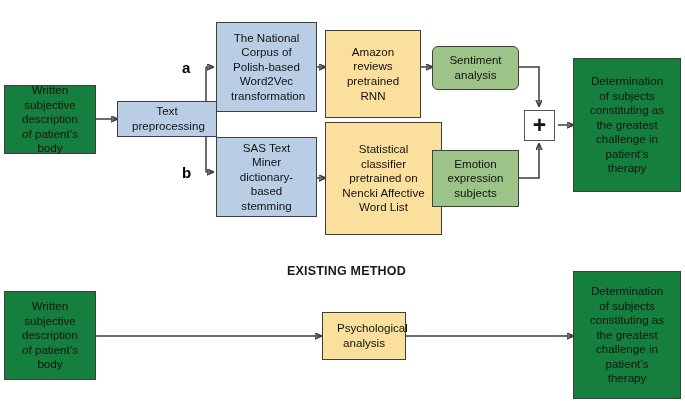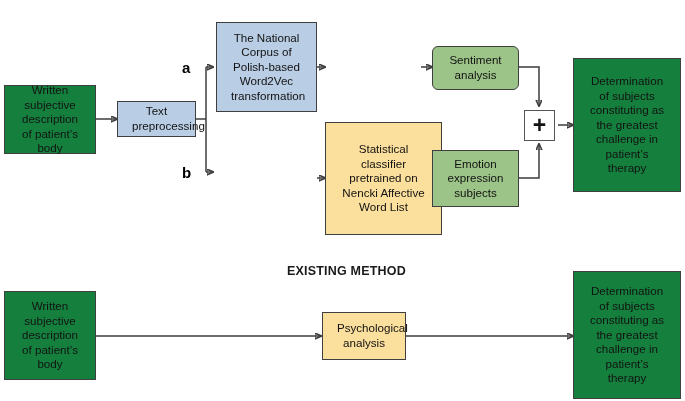--- a/index.html
+++ b/index.html
@@ -111,37 +111,43 @@
     <line x1="558" y1="125" x2="573" y2="125" marker-end="url(#arrow)"></line>
 
     <line x1="96" y1="336" x2="321" y2="336" marker-end="url(#arrow)"></line>
     <line x1="405" y1="336" x2="573" y2="336" marker-end="url(#arrow)"></line>
   </svg>
 
   <div class="node fill-cyan" style="left:4px; top:85px; width:92px; height:69px;">
     <span>Written subjective description of patient’s body</span>
   </div>
 
-  <div class="node fill-blue" style="left:117px; top:101px; width:79px; height:36px;">
+  <div class="node fill-blue" style="left:117px; top:101px; width:100px; height:36px;">
     <span>Text preprocessing</span>
   </div>
 
   <div class="branch-label" style="left:182px; top:60px;">a</div>
 
   <div class="branch-label" style="left:182px; top:165px;">b</div>
 
   <div class="node fill-blue" style="left:216px; top:22px; width:101px; height:90px;">
     <span>The National Corpus of Polish-based Word2Vec transformation</span>
   </div>
 
+  <div class="node fill-yellow" style="left:325px; top:30px; width:96px; height:88px;">
+    <span>Amazon reviews pretrained RNN</span>
+  </div>
 
   <div class="node fill-green" style="left:432px; top:46px; width:87px; height:44px;border-radius:6px;">
     <span>Sentiment analysis</span>
   </div>
 
+  <div class="node fill-blue" style="left:216px; top:137px; width:101px; height:80px;">
+    <span>SAS Text Miner dictionary-based stemming</span>
+  </div>
 
   <div class="node fill-yellow" style="left:325px; top:122px; width:117px; height:113px;">
     <span>Statistical classifier pretrained on Nencki Affective Word List</span>
   </div>
 
   <div class="node fill-green" style="left:432px; top:150px; width:87px; height:57px;">
     <span>Emotion expression subjects</span>
   </div>
 
   <div class="merge-box" style="left:524px; top:110px; width:31px; height:31px;">

